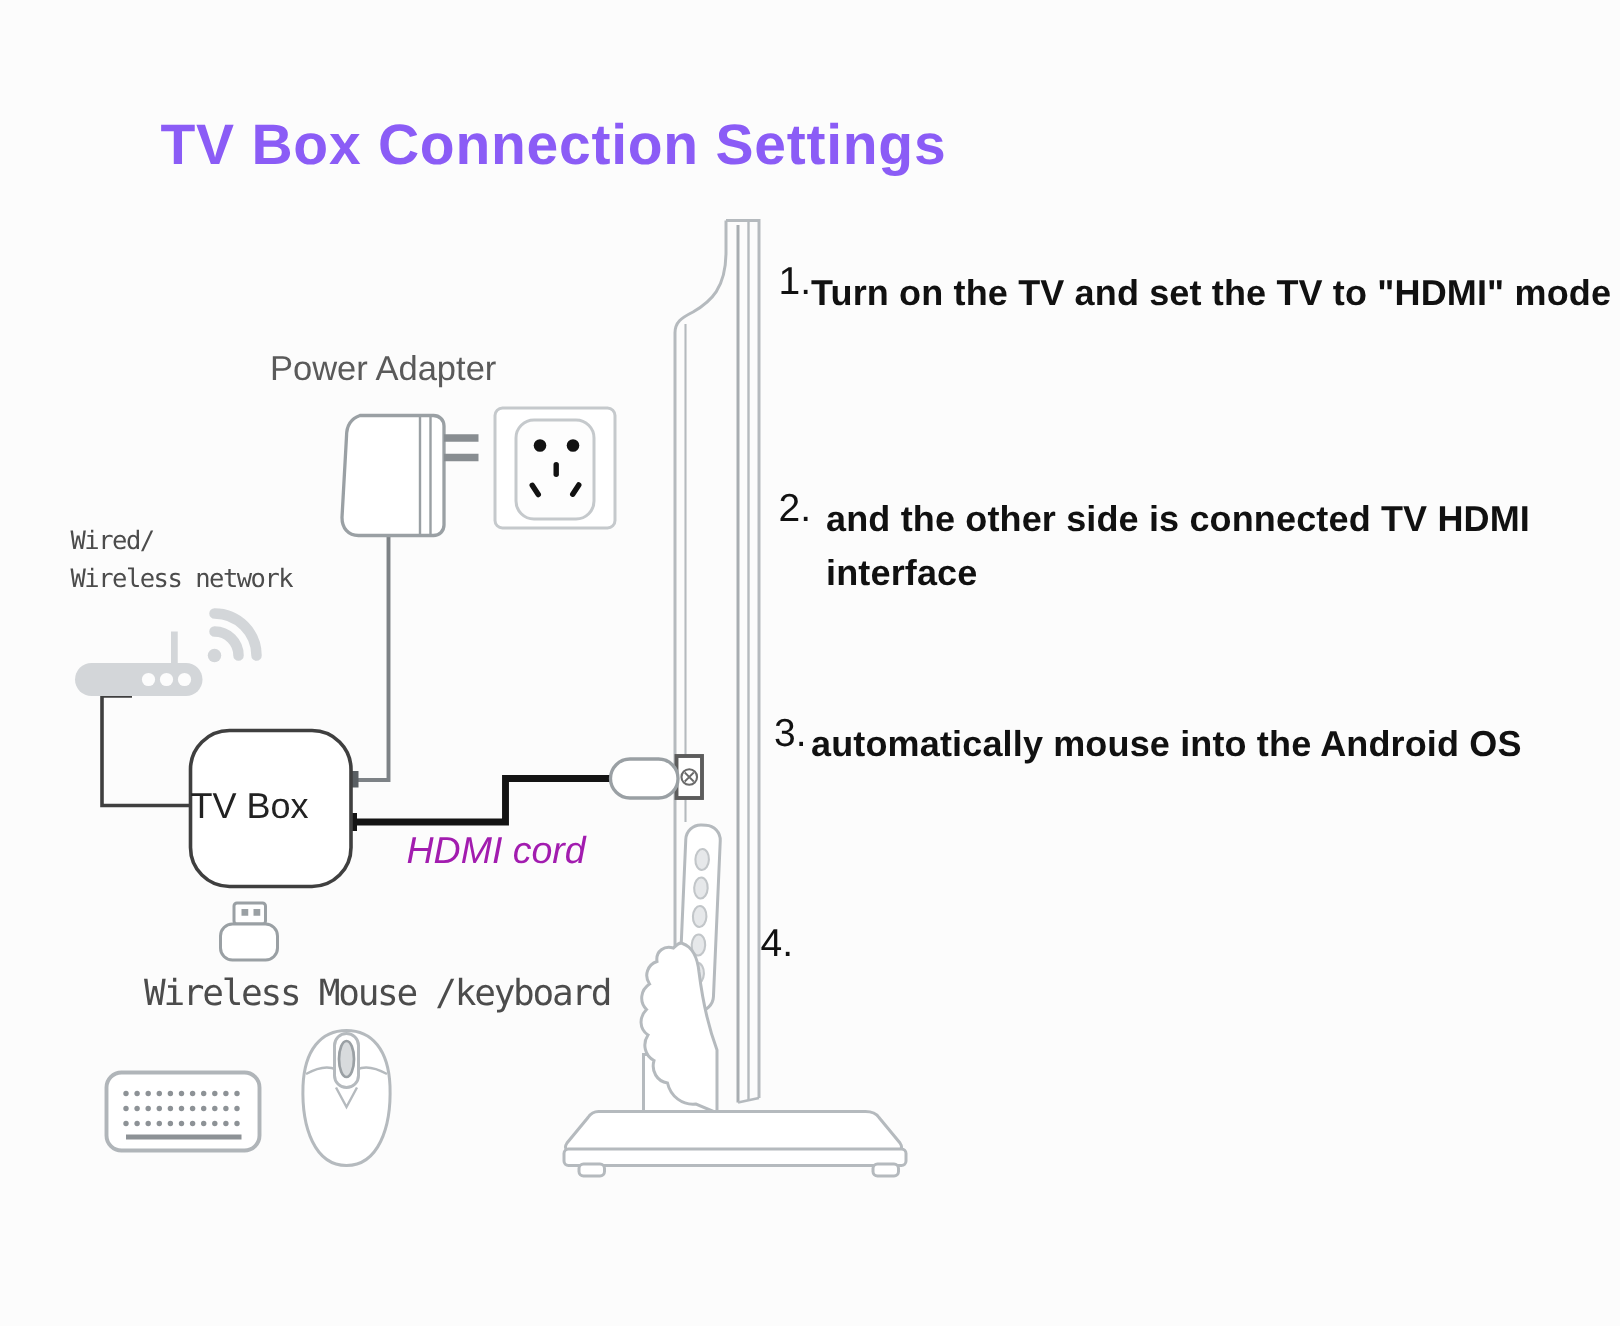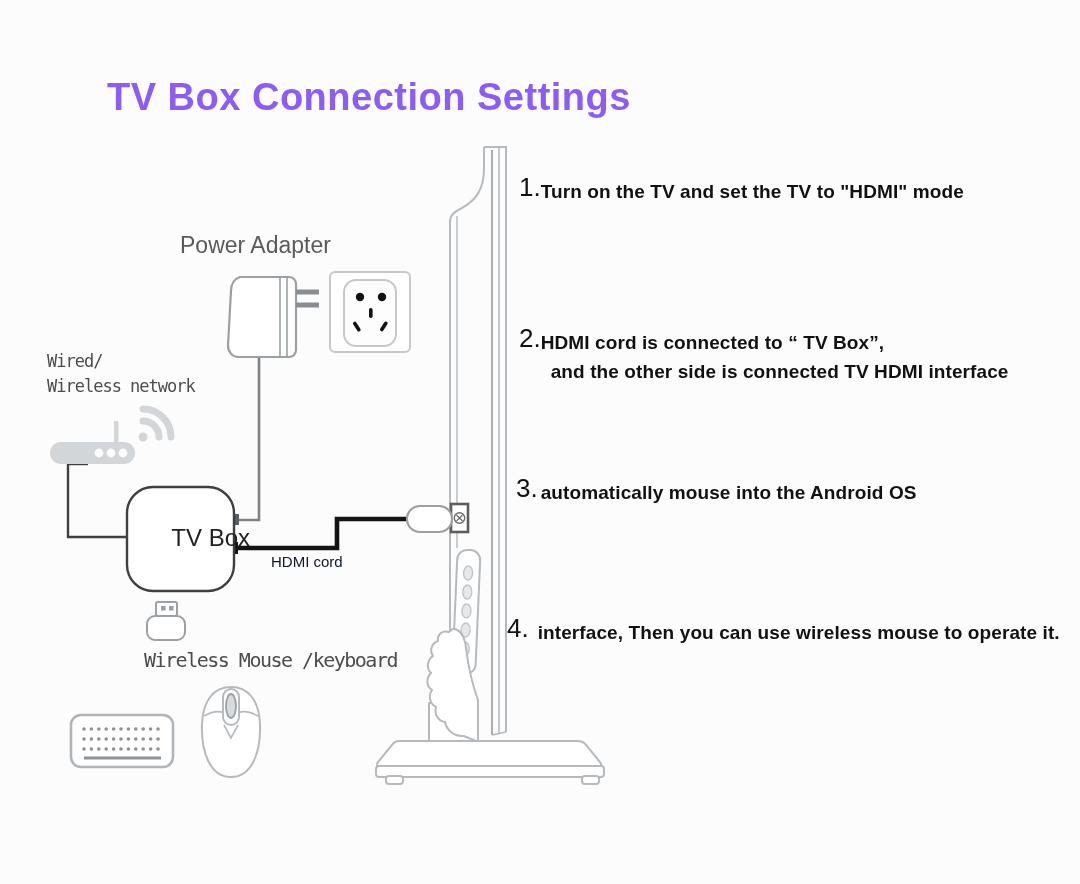--- a/index.html
+++ b/index.html
@@ -2,37 +2,37 @@
 <html><head>
 <meta charset="utf-8">
 <style>
   html,body{margin:0;padding:0;}
   body{background:#ffffff;font-family:"Liberation Sans",sans-serif;}
   .canvas{position:relative;width:1080px;height:884px;background:#fcfcfc;overflow:hidden;}
   .canvas svg{position:absolute;left:0;top:0;}
   .page-title{position:absolute;left:107px;top:76px;font-size:38px;font-weight:600;color:#8b5cf6;letter-spacing:0.5px;}
   .step{position:absolute;display:flex;align-items:flex-start;color:#111;}
   .step-num{font-size:26px;font-weight:400;line-height:1.05;color:#111;}
-  .step-lines{font-size:19px;font-weight:700;line-height:1.5;padding-top:4px;letter-spacing:0.1px;}
+  .step-lines{font-size:24px;font-weight:700;line-height:1.5;padding-top:4px;letter-spacing:0.1px;}
   .step-lines .l2{display:block;}
   #step1{left:519px;top:174px;}
   #step2{left:519px;top:325px;}
   #step2 .l2{padding-left:10px;}
   #step3{left:516px;top:475px;}
   #step3 .l2{padding-left:3px;}
   #step4{left:507px;top:615px;}
   #step4 .l2{padding-left:9px;}
   .lbl{position:absolute;color:#565656;}
   .lbl-power{left:180px;top:232px;font-size:23px;color:#5a5a5a;}
   .lbl-network{left:47px;top:349px;font-size:17px;line-height:1.45;color:#4c4c4c;
     font-family:"DejaVu Sans Mono",monospace;letter-spacing:-1px;}
-  .lbl-tvbox{left:127px;top:524px;width:107px;text-align:right;font-size:24px;font-weight:500;color:#222;padding-left:16px;}
-  .lbl-hdmi{left:271px;top:553px;font-size:15px;color:#0f172a;}
-  .lbl-mousekb{left:96px;top:648px;font-size:20px;color:#4c4c4c;
-    font-family:"DejaVu Sans Mono",monospace;letter-spacing:-1.5px;margin-left:48px;}
+  .lbl-tvbox{left:127px;top:524px;width:107px;text-align:left;font-size:24px;font-weight:500;color:#222;}
+  .lbl-hdmi{left:271px;top:553px;font-size:25px;color:#a21caf;font-style:italic;}
+  .lbl-mousekb{left:96px;top:648px;font-size:24px;color:#4c4c4c;
+    font-family:"DejaVu Sans Mono",monospace;letter-spacing:-1.5px;}
 </style>
 </head>
 <body>
 
 <div class="canvas">
 
   <svg width="1080" height="884" viewBox="0 0 1080 884">
 
     <g fill="none" stroke="#b5babe" stroke-width="2">
 
@@ -184,36 +184,34 @@
     <span class="step-num">1.</span>
     <span class="step-lines">
       <span class="l1">Turn on the TV and set the TV to "HDMI" mode</span>
       <span class="l2"></span>
     </span>
   </div>
 
   <div class="step" id="step2">
     <span class="step-num">2.</span>
     <span class="step-lines">
-      <span class="l1">HDMI cord is connected to “ TV Box”,</span>
       <span class="l2">and the other side is connected TV HDMI interface</span>
     </span>
   </div>
 
   <div class="step" id="step3">
     <span class="step-num">3.</span>
     <span class="step-lines">
       <span class="l2">automatically mouse into the Android OS</span>
     </span>
   </div>
 
   <div class="step" id="step4">
     <span class="step-num">4.</span>
     <span class="step-lines">
-      <span class="l2">interface, Then you can use wireless mouse to operate it.</span>
     </span>
   </div>
 
   <div class="lbl lbl-network">
     <span style="display:block;">Wired/</span>
     <span style="display:block;">Wireless network</span>
   </div>
 
   <div class="lbl lbl-power">Power Adapter</div>
 

